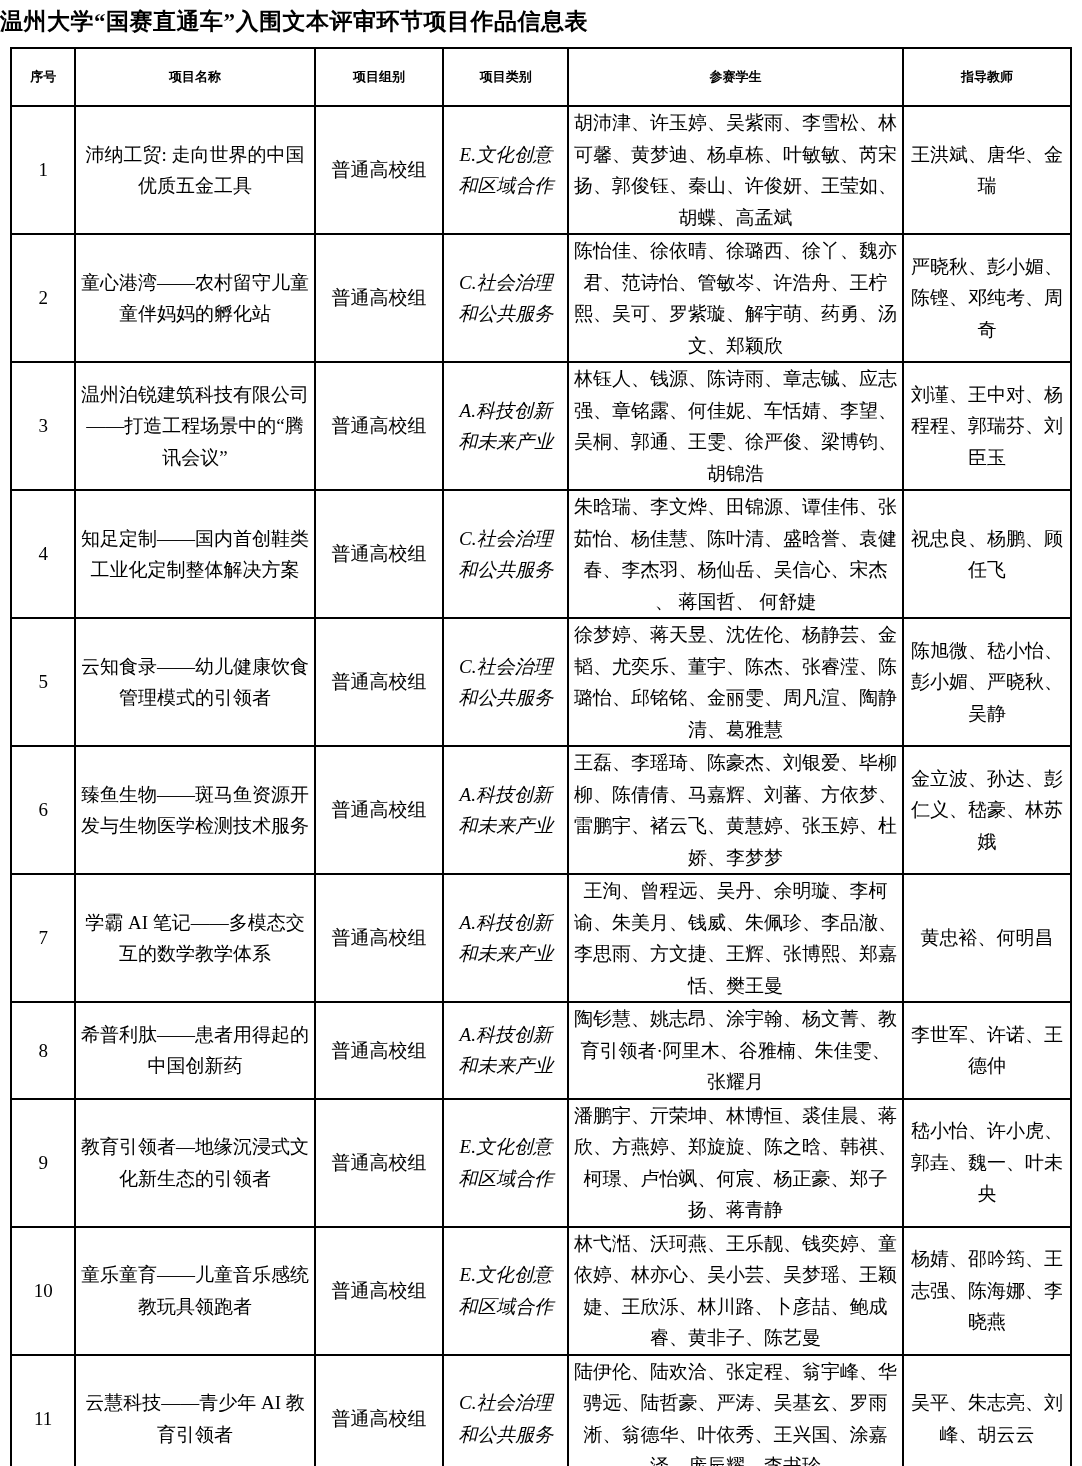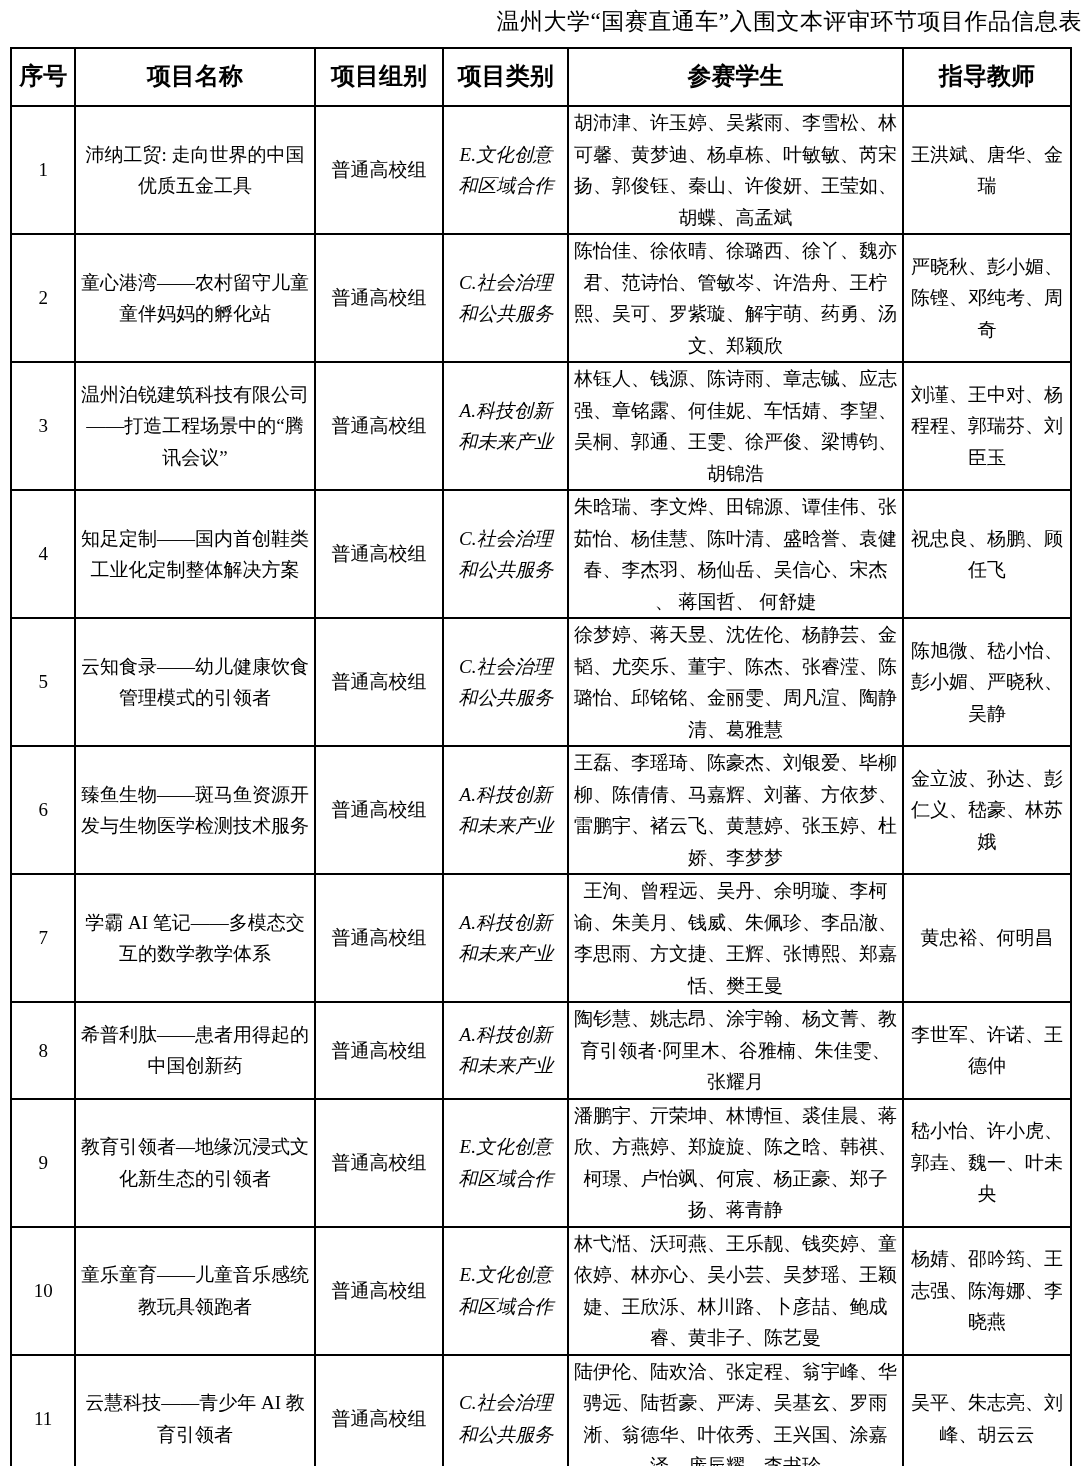--- a/index.html
+++ b/index.html
@@ -10,22 +10,22 @@
     font-family: "Liberation Serif", "DejaVu Serif", serif;
   }
   .page {
     width: 1082px;
     min-height: 1466px;
     background: #ffffff;
     box-sizing: border-box;
     padding-top: 8px;
   }
   .doc-title {
-    text-align: right;
-    font-weight: normal;
+    text-align: left;
+    font-weight: bold;
     font-size: 23px;
     line-height: 28px;
     margin: 0 0 11px 0;
     letter-spacing: 0.5px;
   }
   table.info-table {
     border-collapse: collapse;
     table-layout: fixed;
     width: 1062px;
     margin: 0 auto;
@@ -37,21 +37,21 @@
     text-align: center;
     vertical-align: middle;
     padding: 0 3px;
     font-size: 19px;
     line-height: 31.5px;
     word-break: break-all;
   }
   table.info-table th {
     font-weight: bold;
     height: 56px;
-    font-size: 24px;
+    font-size: 13px;
   }
   td.c-cat { white-space: pre-line; font-style: italic; }
   td.c-no { font-size: 18px; }
   col.w-no       { width: 64px; }
   col.w-name     { width: 238px; }
   col.w-group    { width: 128px; }
   col.w-cat      { width: 124px; }
   col.w-students { width: 333px; }
   col.w-teachers { width: 167px; }
 </style>

